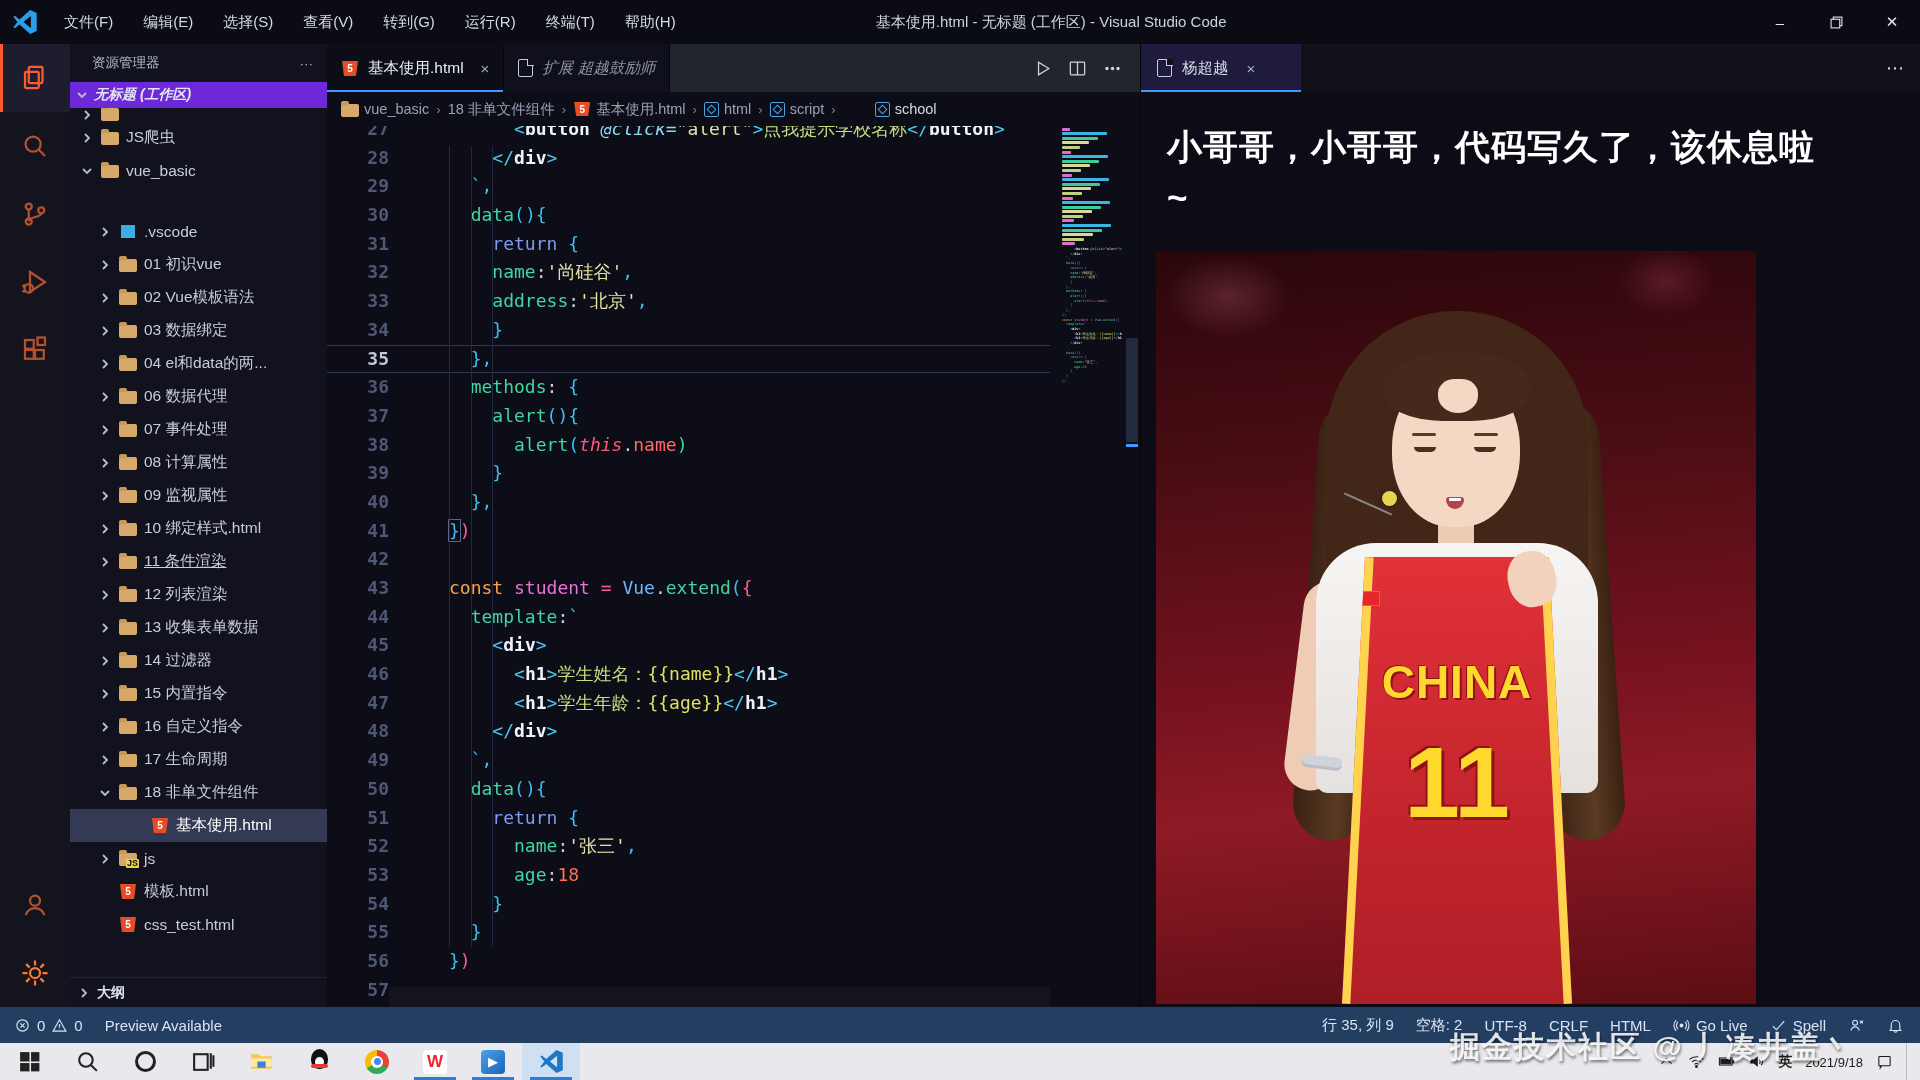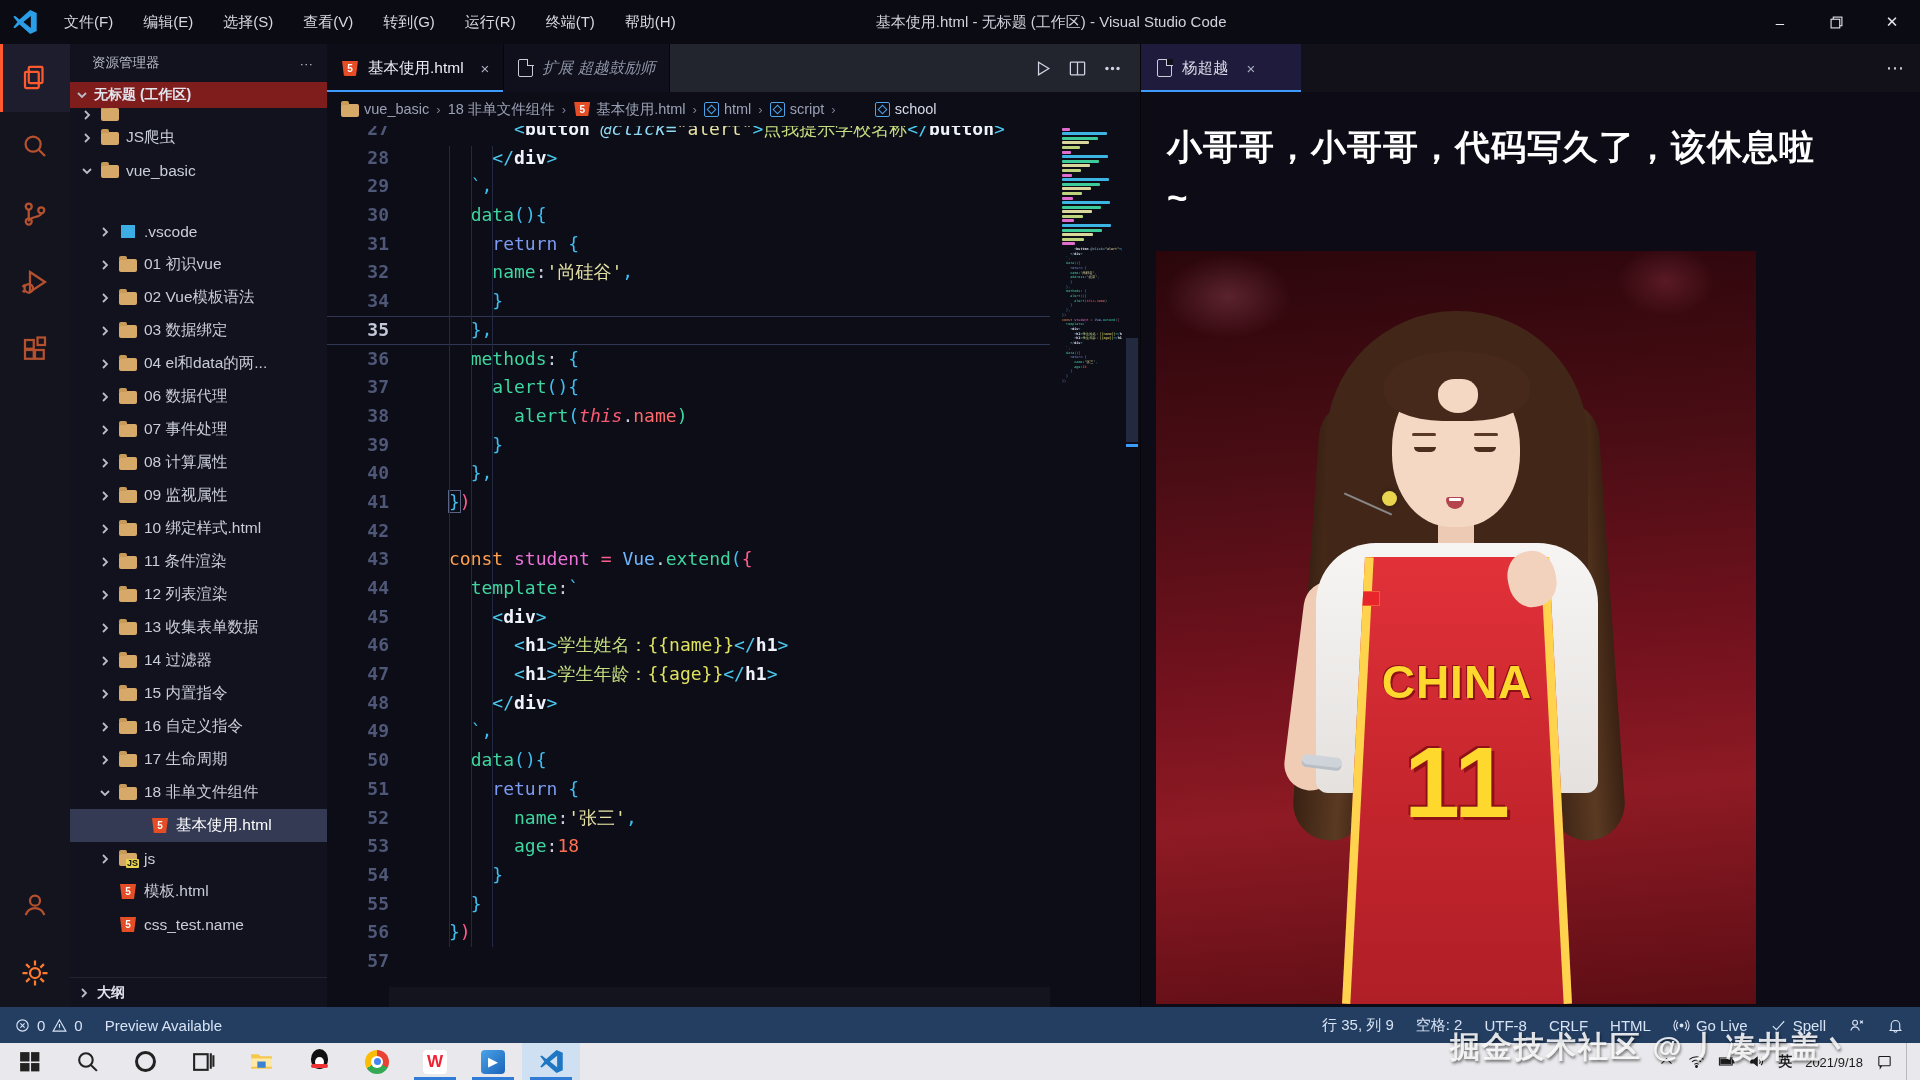--- a/index.html
+++ b/index.html
@@ -15,21 +15,21 @@
   
   #activitybar{position:absolute;left:0;top:44px;width:70px;bottom:73px;background:#14141f;display:flex;flex-direction:column;align-items:center;}
   .act-item{width:70px;height:68px;display:flex;align-items:center;justify-content:center;color:#b5512e;position:relative;}
   .act-item.active{color:#ff5a2d;background:#1d1d2e;}
   .act-item.active::before{content:"";position:absolute;left:0;top:0;bottom:0;width:3px;background:#ff5a2d;}
   .act-bottom{margin-top:auto;display:flex;flex-direction:column;align-items:center;}
   .act-item svg{width:30px;height:30px;stroke:currentColor;fill:none;stroke-width:1.8;}
   
   #sidebar{position:absolute;left:70px;top:44px;width:257px;bottom:73px;background:#12121e;color:#c9cdd8;overflow:hidden;}
   #sb-header{height:38px;display:flex;align-items:center;justify-content:space-between;padding:0 14px 0 22px;font-size:13.5px;color:#b9bdc9;}
-  #ws-row{height:26px;display:flex;align-items:center;gap:6px;padding-left:6px;font-weight:700;font-size:14px;color:#e2e5ee;background:#7f1d1d;}
+  #ws-row{height:26px;display:flex;align-items:center;gap:6px;padding-left:6px;font-weight:700;font-size:14px;color:#e2e5ee;background:#6d28d9;font-style:italic;}
   #tree{font-size:15.5px;}
   .trow{height:33px;display:flex;align-items:center;gap:7px;white-space:nowrap;}
   .trow.clip{height:13px;overflow:hidden;align-items:flex-end;}
   .trow.sel{background:#343a54;color:#fff;}
   .tchev{width:14px;display:flex;justify-content:center;color:#b9bdc9;font-size:13px;flex:0 0 14px;}
   .ticon{width:18px;height:15px;flex:0 0 18px;position:relative;}
   .folder{background:#d7a968;border-radius:2px;position:absolute;inset:2px 0 0 0;}
   .folder::before{content:"";position:absolute;left:0;top:-3px;width:8px;height:4px;background:#c79a58;border-radius:2px 2px 0 0;}
   .jsbadge{position:absolute;right:-2px;bottom:-2px;font-size:9px;font-weight:700;color:#111;background:#e8d44f;padding:0 1px;border-radius:1px;line-height:9px;}
   .html5{position:absolute;inset:0 1px 0 1px;background:#e44d26;clip-path:polygon(0 0,100% 0,88% 100%,50% 115%,12% 100%);display:flex;align-items:center;justify-content:center;color:#fff;font-size:10px;font-weight:700;}
@@ -360,21 +360,21 @@
         <span class="tchev">
           <svg class="chev-svg" viewBox="0 0 12 12">
             <path d="M4 2l4 4-4 4"></path>
           </svg>
         </span>
         <span class="ticon">
           <span class="folder"></span>
         </span>
         <span>10 绑定样式.html</span>
       </div>
-      <div class="trow" style="padding-left: 28px;">
+      <div class="trow" style="padding-left: 28px; text-decoration: underline;">
         <span class="tchev">
           <svg class="chev-svg" viewBox="0 0 12 12">
             <path d="M4 2l4 4-4 4"></path>
           </svg>
         </span>
         <span class="ticon">
           <span class="folder"></span>
         </span>
         <span>11 条件渲染</span>
       </div>
@@ -479,21 +479,21 @@
         <span class="ticon">
           <span class="html5">5</span>
         </span>
         <span>模板.html</span>
       </div>
       <div class="trow" style="padding-left: 28px;">
         <span class="tchev"></span>
         <span class="ticon">
           <span class="html5">5</span>
         </span>
-        <span>css_test.name</span>
+        <span>css_test.html</span>
       </div>
     </div>
   <div id="outline-row">
     <svg class="chev-svg" viewBox="0 0 12 12">
         <path d="M4 2l4 4-4 4"></path>
       </svg>
     <span>大纲</span>
   </div>
 </div>
 
@@ -561,20 +561,21 @@
       </span>
     </div>
   <div id="code-wrap">
     <div id="code">
         <div class="cline"><span class="lnum">27</span><span class="ccontent"><span class="pl">      </span><span class="tagb">&lt;</span><span class="tag">button</span><span class="pl"> </span><span class="attr">@click=</span><span class="str">"alert"</span><span class="tagb">&gt;</span><span class="tpl">点我提示学校名称</span><span class="tagb">&lt;/</span><span class="tag">button</span><span class="tagb">&gt;</span></span></div>
         <div class="cline"><span class="lnum">28</span><span class="ccontent"><span class="pl">    </span><span class="tagb">&lt;/</span><span class="tag">div</span><span class="tagb">&gt;</span></span></div>
         <div class="cline"><span class="lnum">29</span><span class="ccontent"><span class="pl">  </span><span class="pc">`,</span></span></div>
         <div class="cline"><span class="lnum">30</span><span class="ccontent"><span class="pl">  </span><span class="fn">data</span><span class="pc">()</span><span class="pc">{</span></span></div>
         <div class="cline"><span class="lnum">31</span><span class="ccontent"><span class="pl">    </span><span class="ret">return</span><span class="pl"> </span><span class="pc">{</span></span></div>
         <div class="cline"><span class="lnum">32</span><span class="ccontent"><span class="pl">    </span><span class="fn">name</span><span class="pl">:</span><span class="str">'尚硅谷'</span><span class="pc">,</span></span></div>
+        <div class="cline"><span class="lnum">33</span><span class="ccontent"><span class="pl">    </span><span class="fn">address</span><span class="pl">:</span><span class="str">'北京'</span><span class="pc">,</span></span></div>
         <div class="cline"><span class="lnum">34</span><span class="ccontent"><span class="pl">    </span><span class="pc">}</span></span></div>
         <div class="cline cur"><span class="lnum">35</span><span class="ccontent"><span class="pl">  </span><span class="pc">},</span></span></div>
         <div class="cline"><span class="lnum">36</span><span class="ccontent"><span class="pl">  </span><span class="fn">methods</span><span class="pl">:</span><span class="pl"> </span><span class="pc">{</span></span></div>
         <div class="cline"><span class="lnum">37</span><span class="ccontent"><span class="pl">    </span><span class="fn">alert</span><span class="pc">()</span><span class="pc">{</span></span></div>
         <div class="cline"><span class="lnum">38</span><span class="ccontent"><span class="pl">      </span><span class="fn">alert</span><span class="pc">(</span><span class="this">this</span><span class="pl">.</span><span class="prop">name</span><span class="fn">)</span></span></div>
         <div class="cline"><span class="lnum">39</span><span class="ccontent"><span class="pl">    </span><span class="pc">}</span></span></div>
         <div class="cline"><span class="lnum">40</span><span class="ccontent"><span class="pl">  </span><span class="pc">},</span></span></div>
         <div class="cline"><span class="lnum">41</span><span class="ccontent"><span class="pcbox">}</span><span class="pk">)</span></span></div>
         <div class="cline"><span class="lnum">42</span><span class="ccontent"></span></div>
         <div class="cline"><span class="lnum">43</span><span class="ccontent"><span class="ckw">const</span><span class="pl"> </span><span class="var">student</span><span class="pl"> </span><span class="eq">=</span><span class="pl"> </span><span class="vue">Vue</span><span class="pl">.</span><span class="fn">extend</span><span class="pc">(</span><span class="pk">{</span></span></div>

